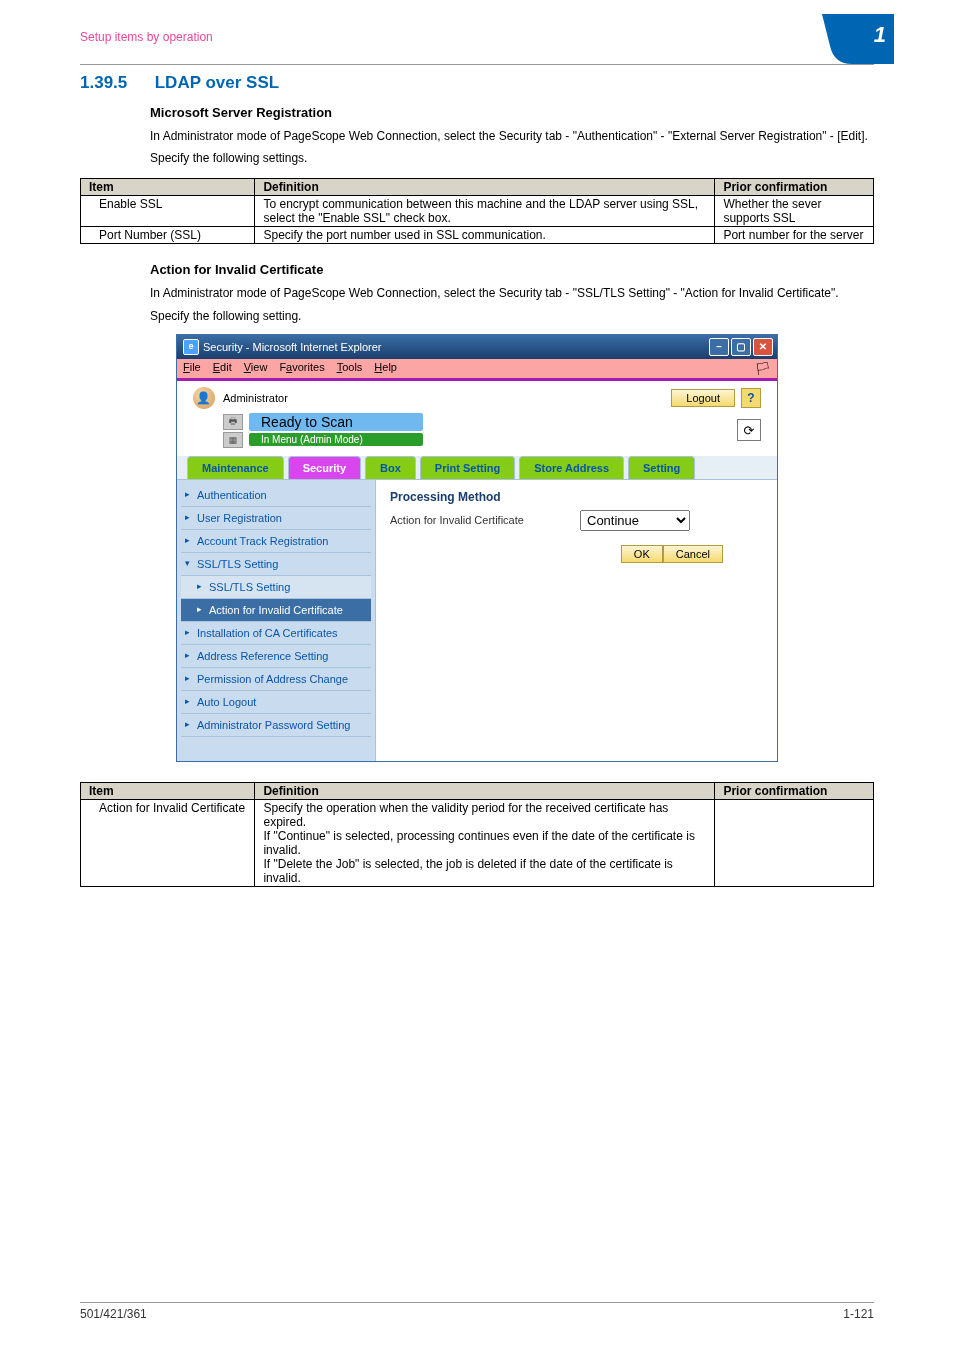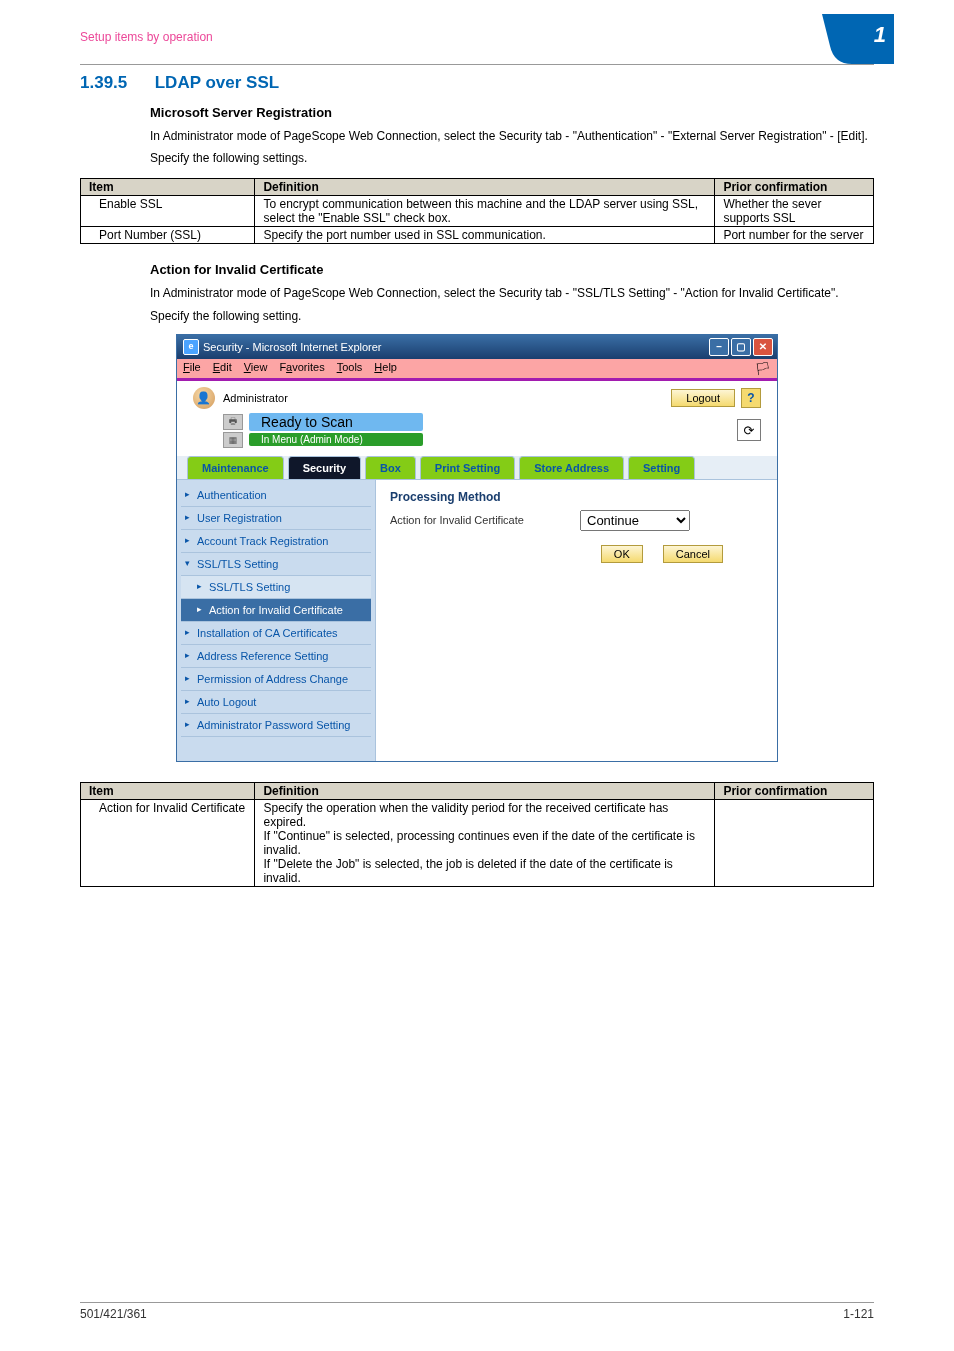--- a/index.html
+++ b/index.html
@@ -156,21 +156,21 @@
   .ps-tabs {
     display:flex; gap:4px; padding: 0 10px; background:#e6eef6;
     border-bottom:1px solid #aac3dd;
   }
   .ps-tab {
     padding:5px 14px; font-size:11px; color:#0855a8; font-weight:bold;
     border:1px solid #aac3dd; border-bottom:none; background:#84cc16;
     border-top-left-radius:4px; border-top-right-radius:4px;
     cursor:pointer;
   }
-  .ps-tab.active { background:#0f172a; color:#fff; }
+  .ps-tab.active { background:#d946ef; color:#fff; }
 
   .ps-body { display:flex; }
   .ps-side {
     width:190px; background:#c9dbee; border-right:1px solid #aac3dd;
     padding:4px 4px 24px 4px;
   }
   .side-item {
     padding:5px 6px 5px 16px; font-size:11px; color:#0855a8;
     border-bottom:1px solid #aac3dd; cursor:pointer; position:relative;
   }
@@ -181,21 +181,21 @@
   .side-item.sub { padding-left:28px; background:#d6e4f2; }
   .side-item.sub::before { left:16px; }
   .side-item.selected { background:#3a6ea5; color:#fff; }
   .side-item.selected::before { color:#fff; }
 
   .ps-main { flex:1; padding:10px 14px; background:#fff; }
   .ps-main .form-title { font-weight:bold; font-size:12px; color:#1a3e6e; margin-bottom:6px; }
   .form-row { display:flex; align-items:center; gap:10px; margin:4px 0 14px 0; font-size:11px; }
   .form-row label { width:180px; color:#333; }
   .form-row select { font-size:13px; padding:1px 2px; min-width:100px; }
-  .ps-btnrow { display:flex; gap:20px; justify-content:flex-end; padding-right:40px; }
+  .ps-btnrow { display:flex; gap:0; justify-content:flex-end; padding-right:40px; }
   .ps-btn {
     background: linear-gradient(to bottom, #fdf5d4, #f5da6f);
     border:1px solid #b39b3d; padding:2px 12px; font-size:11px; cursor:pointer;
   }
 
   .footer {
     position:absolute; bottom:30px; left:80px; right:80px;
     border-top:1px solid #999; padding-top:4px;
     display:flex; justify-content:space-between; font-size:12px; color:#333;
   }

